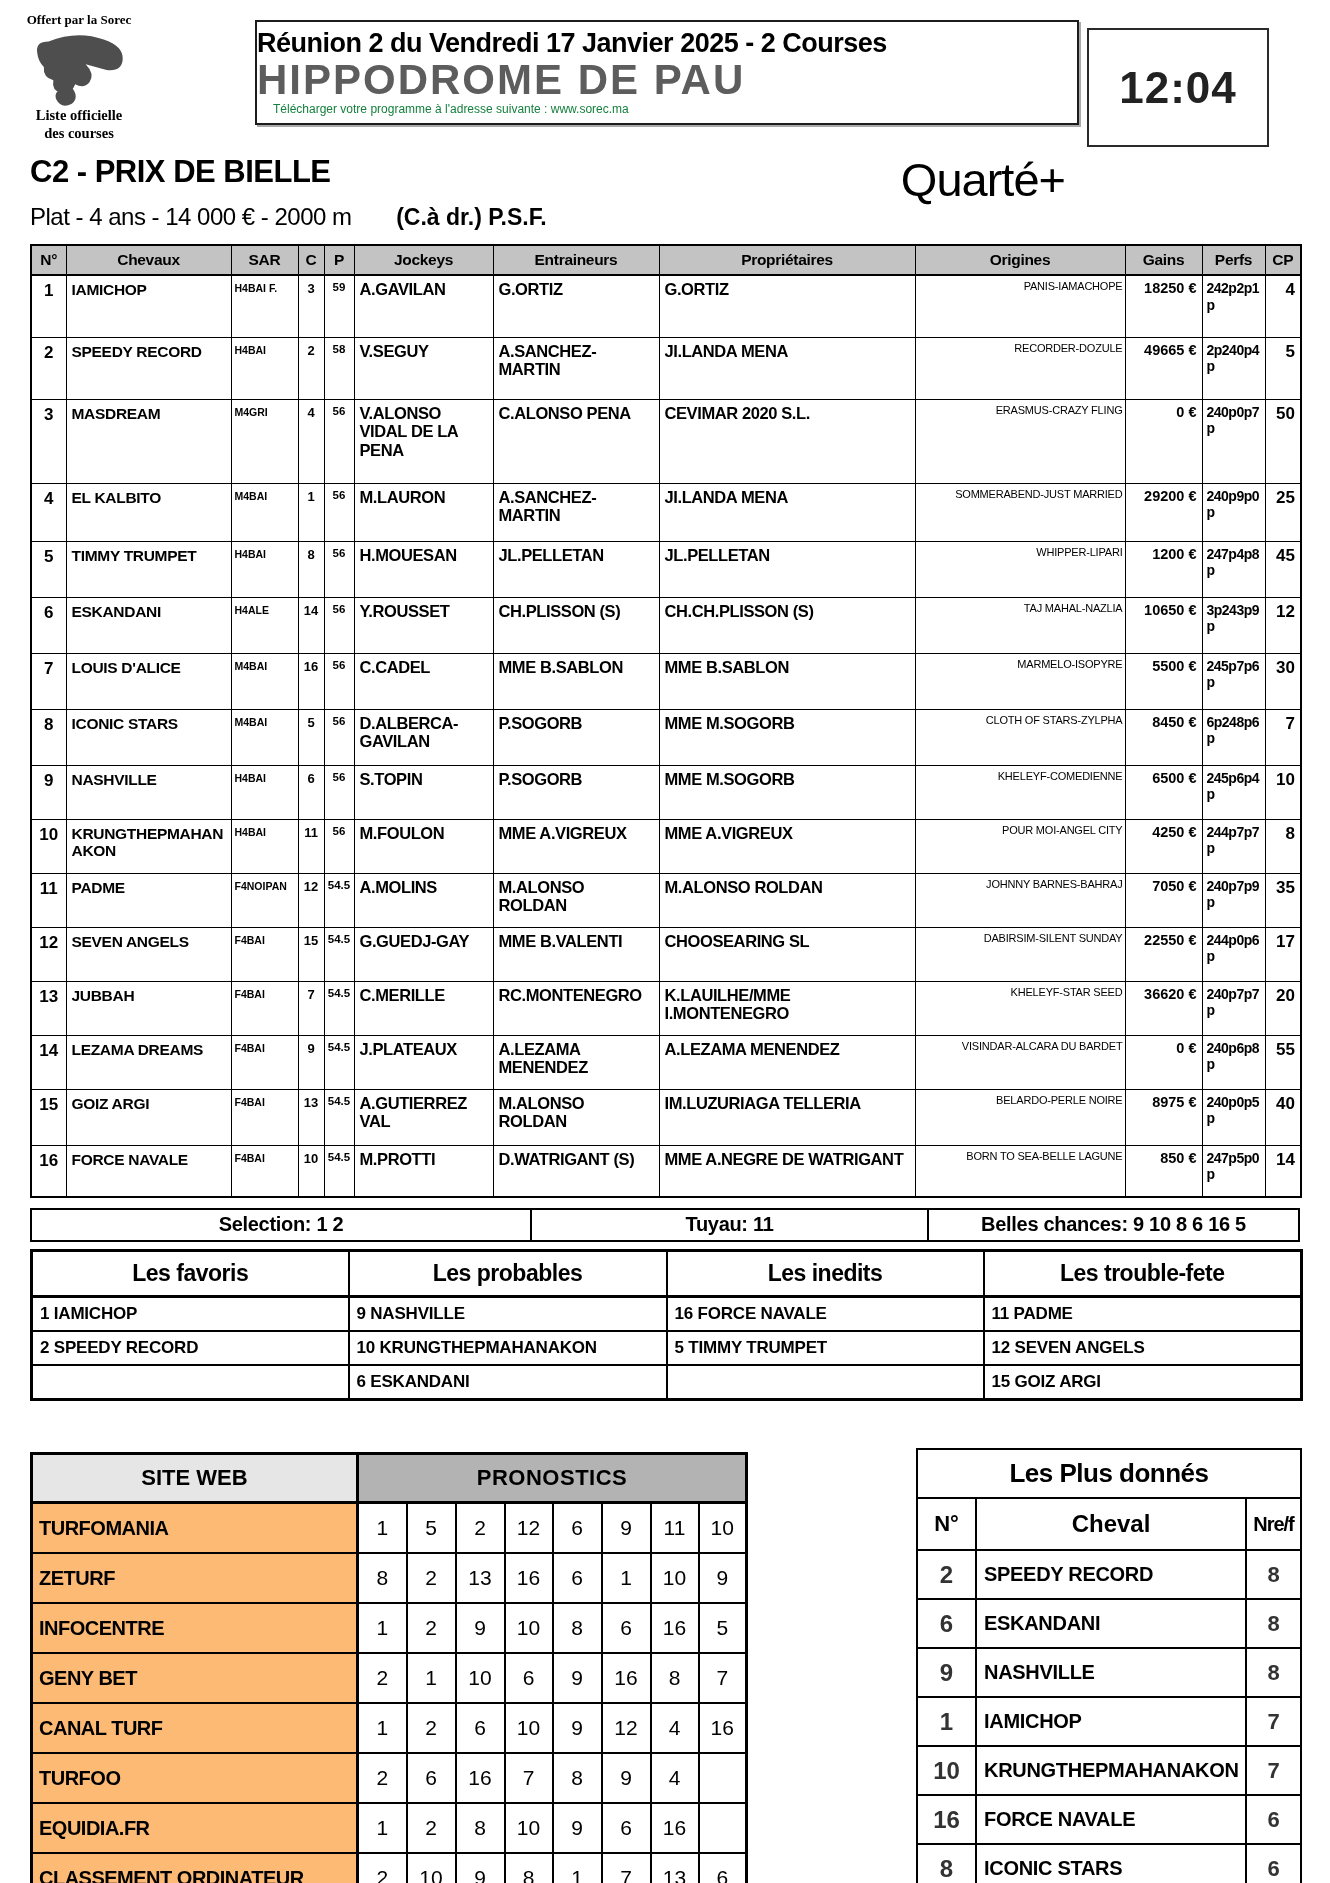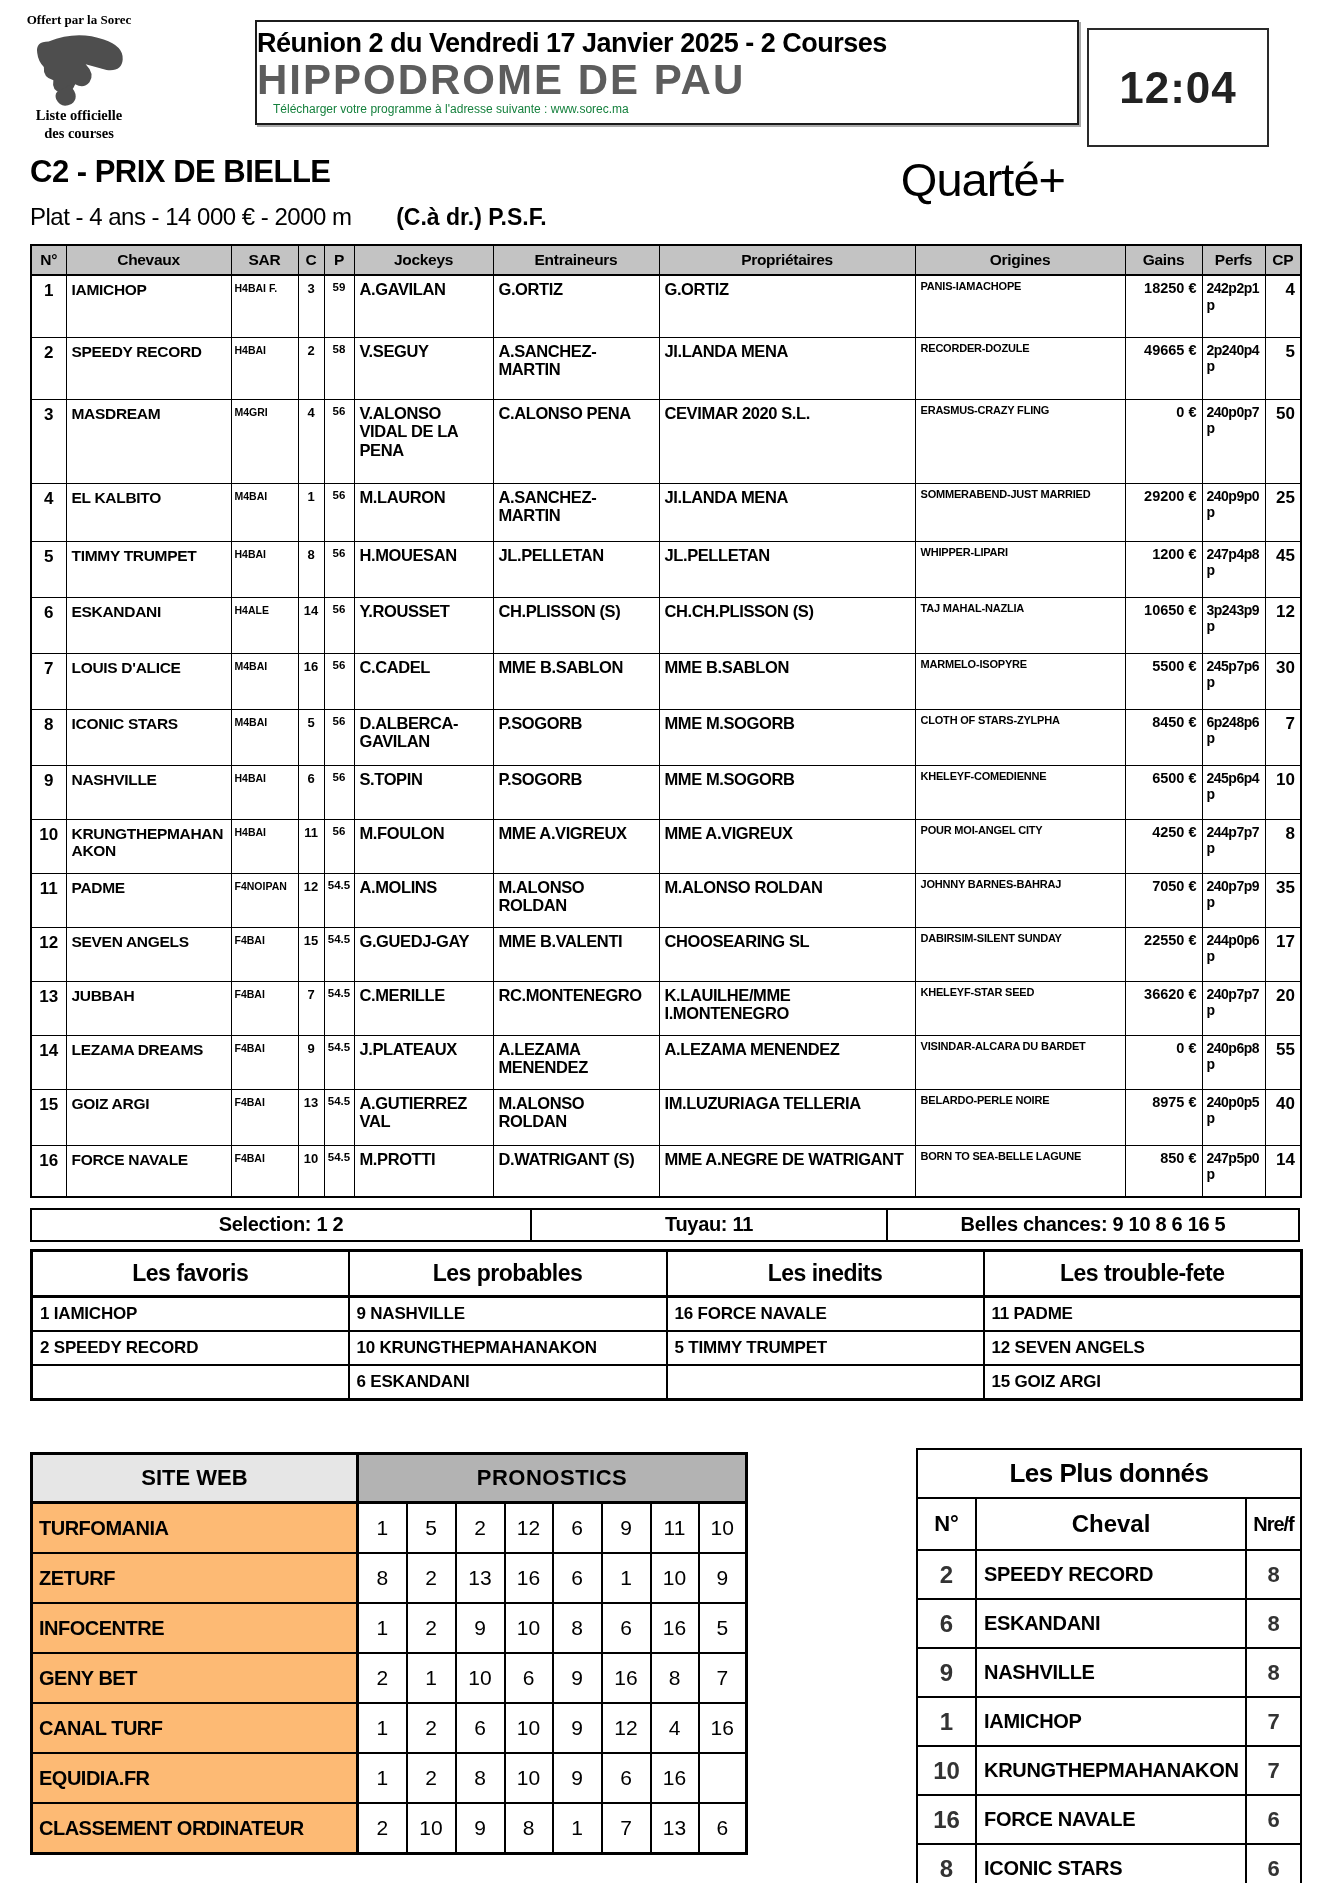--- a/index.html
+++ b/index.html
@@ -36,21 +36,21 @@
   #main-table th{background:#c3c3c3;font-size:15.5px;font-weight:bold;text-align:center;
                  height:26px;vertical-align:middle;border-bottom:2.5px solid #000;letter-spacing:-0.3px;}
   #main-table td.c0{text-align:center;font-size:17px;font-weight:bold;padding-top:5px;}
   #main-table td.c1{font-size:15.5px;font-weight:bold;padding:5px 2px 0 5px;letter-spacing:-0.3px;
                     overflow-wrap:anywhere;line-height:1.15;}
   #main-table td.c2{font-size:10.5px;font-weight:bold;padding:6px 1px 0 3px;overflow-wrap:anywhere;}
   #main-table td.c3{text-align:center;font-size:13px;font-weight:bold;padding-top:5px;}
   #main-table td.c4{text-align:center;font-size:11.5px;font-weight:bold;padding-top:5px;}
   #main-table td.c5,#main-table td.c6,#main-table td.c7{font-size:16.5px;font-weight:bold;
                     padding:4px 2px 0 5px;letter-spacing:-0.4px;line-height:1.15;overflow-wrap:anywhere;}
-  #main-table td.c8{font-size:11px;font-weight:bold;padding:4px 2px 0 5px;letter-spacing:-0.2px;}
+  #main-table td.c8{font-size:11px;font-weight:normal;padding:4px 2px 0 5px;letter-spacing:-0.2px;text-align:right;}
   #main-table td.c9{font-size:14.5px;font-weight:bold;text-align:right;padding:4px 5px 0 2px;}
   #main-table td.c10{font-size:14px;font-weight:bold;padding:4px 1px 0 4px;letter-spacing:-0.5px;
                      overflow-wrap:anywhere;line-height:1.2;}
   #main-table td.c11{font-size:17px;font-weight:bold;text-align:right;padding:4px 5px 0 1px;}
 
   
   #selection-bar{position:absolute;left:30px;top:1208px;width:1270px;height:34px;border:2.5px solid #000;
                  display:flex;box-sizing:border-box;text-align:center;}
   #selection-bar .sel-cell{font-size:20px;font-weight:bold;padding:3px 6px 0 6px;box-sizing:border-box;
                  border-right:2px solid #000;letter-spacing:-0.3px;}
@@ -377,21 +377,21 @@
           <td class="c8">BORN TO SEA-BELLE LAGUNE</td>
           <td class="c9">850 €</td>
           <td class="c10">247p5p0p</td>
           <td class="c11">14</td>
         </tr>
       </tbody>
   </table>
 
   <div id="selection-bar">
     <div class="sel-cell" style="width:500px">Selection: 1 2</div>
-    <div class="sel-cell" style="width:356px">Tuyau: 11</div>
+    <div class="sel-cell" style="width:397px">Tuyau: 11</div>
     <div class="sel-cell" style="flex:1">Belles chances: 9 10 8 6 16 5</div>
   </div>
 
   <table id="picks-table">
     <colgroup>
         <col style="width:317px">
         <col style="width:318px">
         <col style="width:317px">
         <col style="width:318px">
       </colgroup>
@@ -493,20 +493,31 @@
           <td class="pick">1</td>
           <td class="pick">2</td>
           <td class="pick">6</td>
           <td class="pick">10</td>
           <td class="pick">9</td>
           <td class="pick">12</td>
           <td class="pick">4</td>
           <td class="pick">16</td>
         </tr>
         <tr>
+          <td class="site">TURFOO</td>
+          <td class="pick">2</td>
+          <td class="pick">6</td>
+          <td class="pick">16</td>
+          <td class="pick">7</td>
+          <td class="pick">8</td>
+          <td class="pick">9</td>
+          <td class="pick">4</td>
+          <td class="pick"></td>
+        </tr>
+        <tr>
           <td class="site">EQUIDIA.FR</td>
           <td class="pick">1</td>
           <td class="pick">2</td>
           <td class="pick">8</td>
           <td class="pick">10</td>
           <td class="pick">9</td>
           <td class="pick">6</td>
           <td class="pick">16</td>
           <td class="pick"></td>
         </tr>

